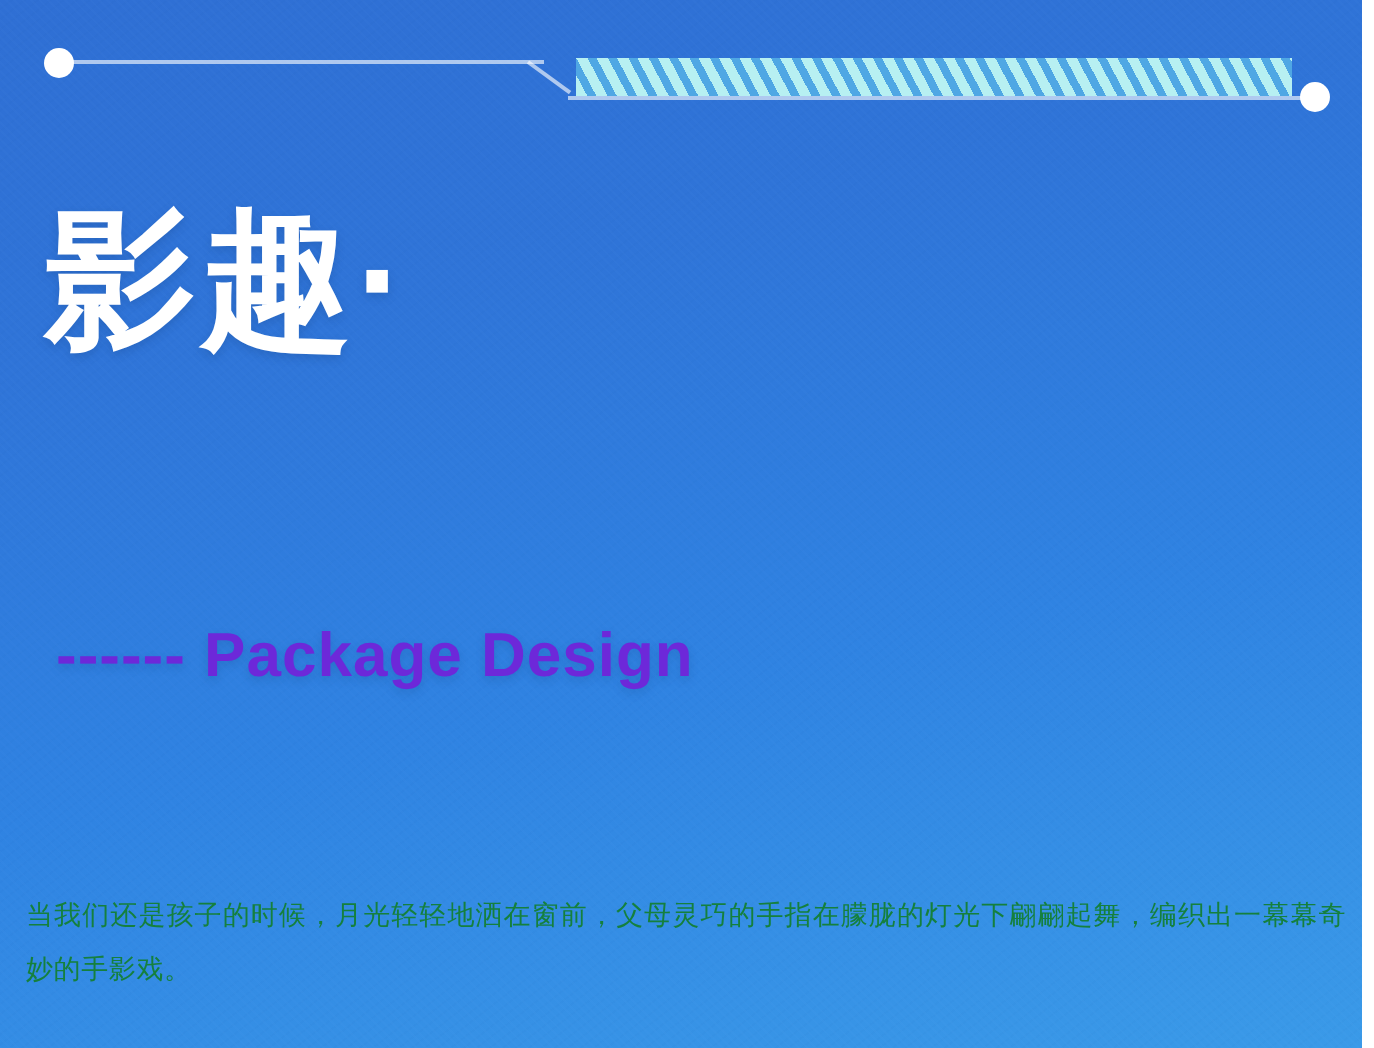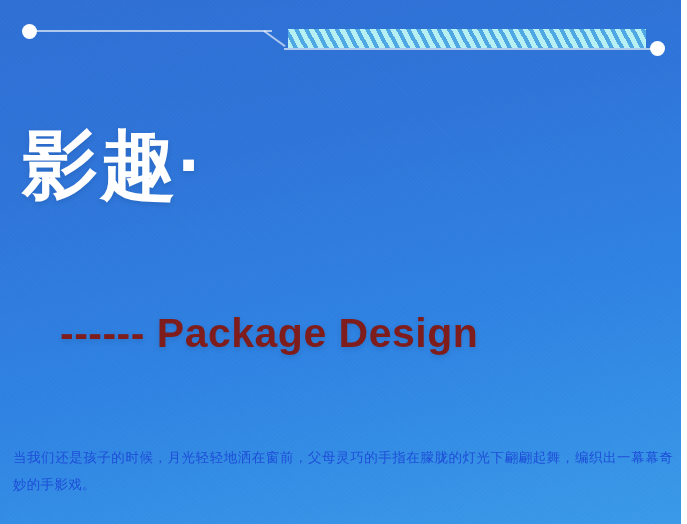--- a/index.html
+++ b/index.html
@@ -101,53 +101,52 @@
     background-image: repeating-linear-gradient(
         62deg,
         #b7f0f2 0px, #b7f0f2 5px,
         #4fa7e4 5px, #4fa7e4 9px);
   }
 
   
   .headline {
     position: absolute;
     left: 22px;
-    top: 120px;
+    top: 96px;
     width: 620px;
   }
   .headline-line {
     color: #ffffff;
     font-size: 76px;
     font-weight: 700;
     line-height: 1.18;
     letter-spacing: 2px;
     white-space: nowrap;
     text-shadow: 0 2px 5px rgba(16,60,120,.22);
   }
 
   .subtitle {
     position: absolute;
     left: 28px;
     top: 310px;
-    color: #7f1d1d;
-    font-size: 41px;
+    color: #6d28d9;
+    font-size: 31px;
     font-weight: 700;
     letter-spacing: 0.5px;
     white-space: nowrap;
     text-shadow: 0 2px 5px rgba(16,60,120,.20);
-    margin-left: 32px;
   }
 
   
   .blurb {
     position: absolute;
     left: 13px;
     top: 444px;
     width: 660px;
-    color: #1d4ed8;
+    color: #15803d;
     font-size: 13.5px;
     line-height: 2.0;
     letter-spacing: .3px;
     text-align: justify;
   }
 </style>
 </head>
 <body>
 
 <div class="poster">

